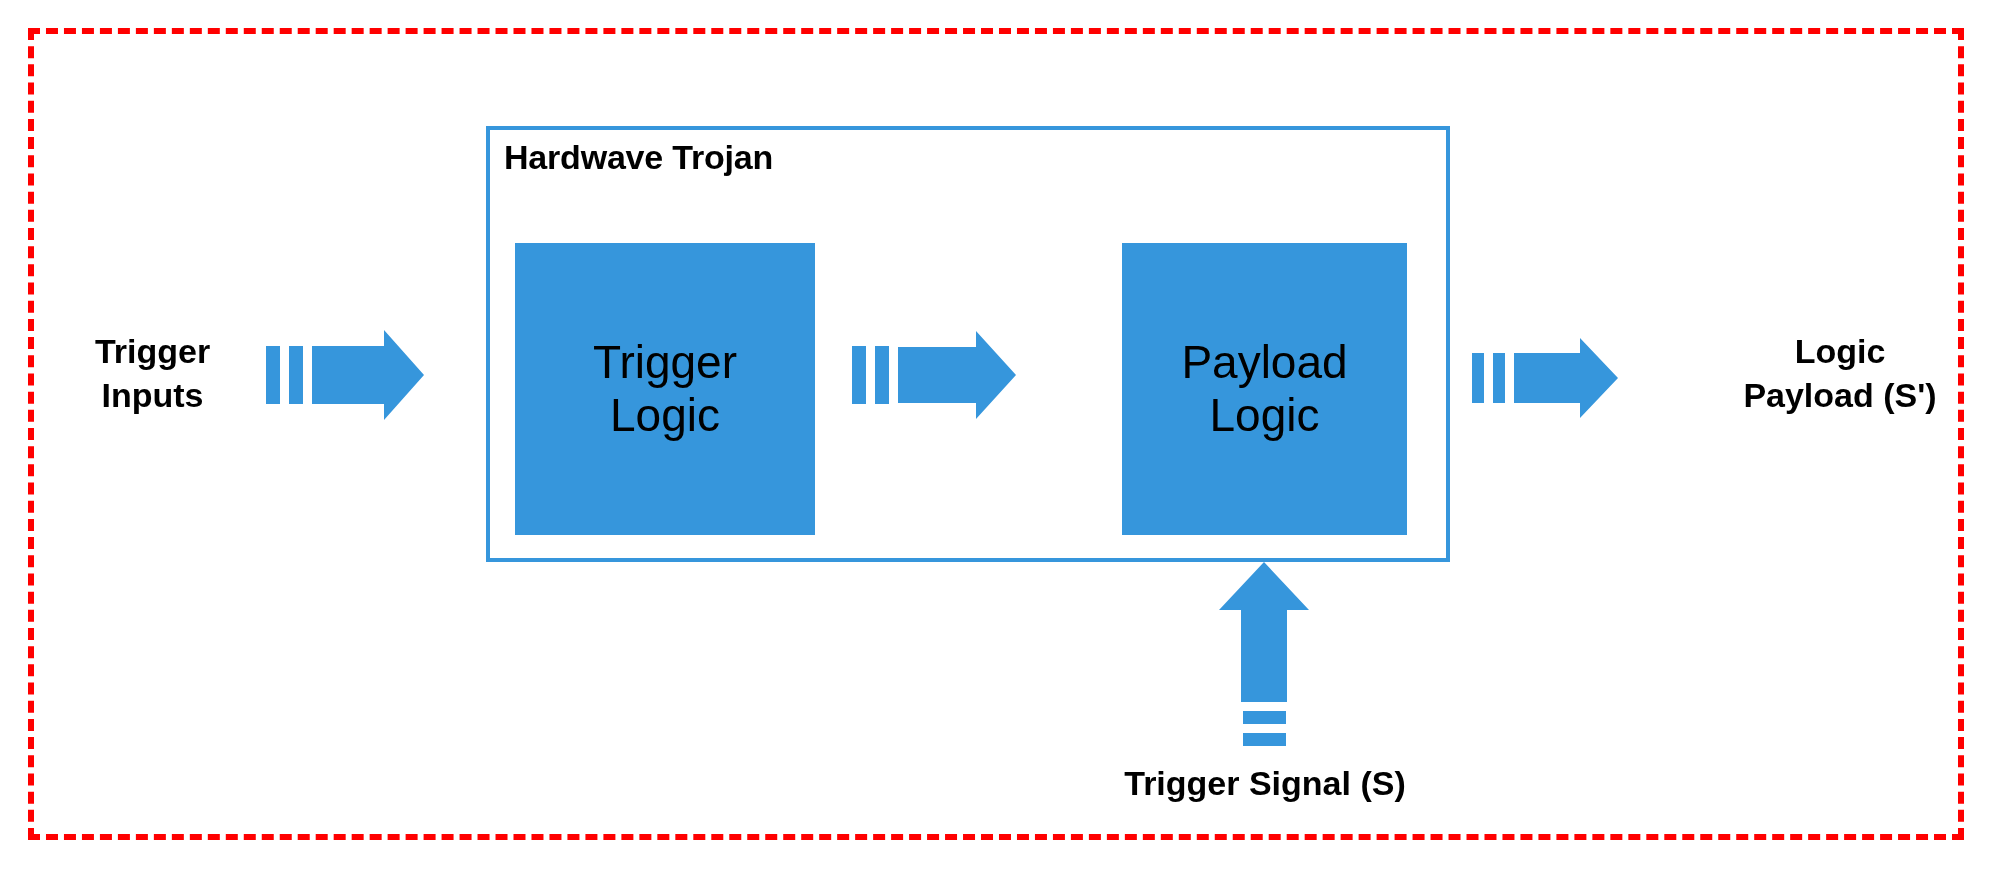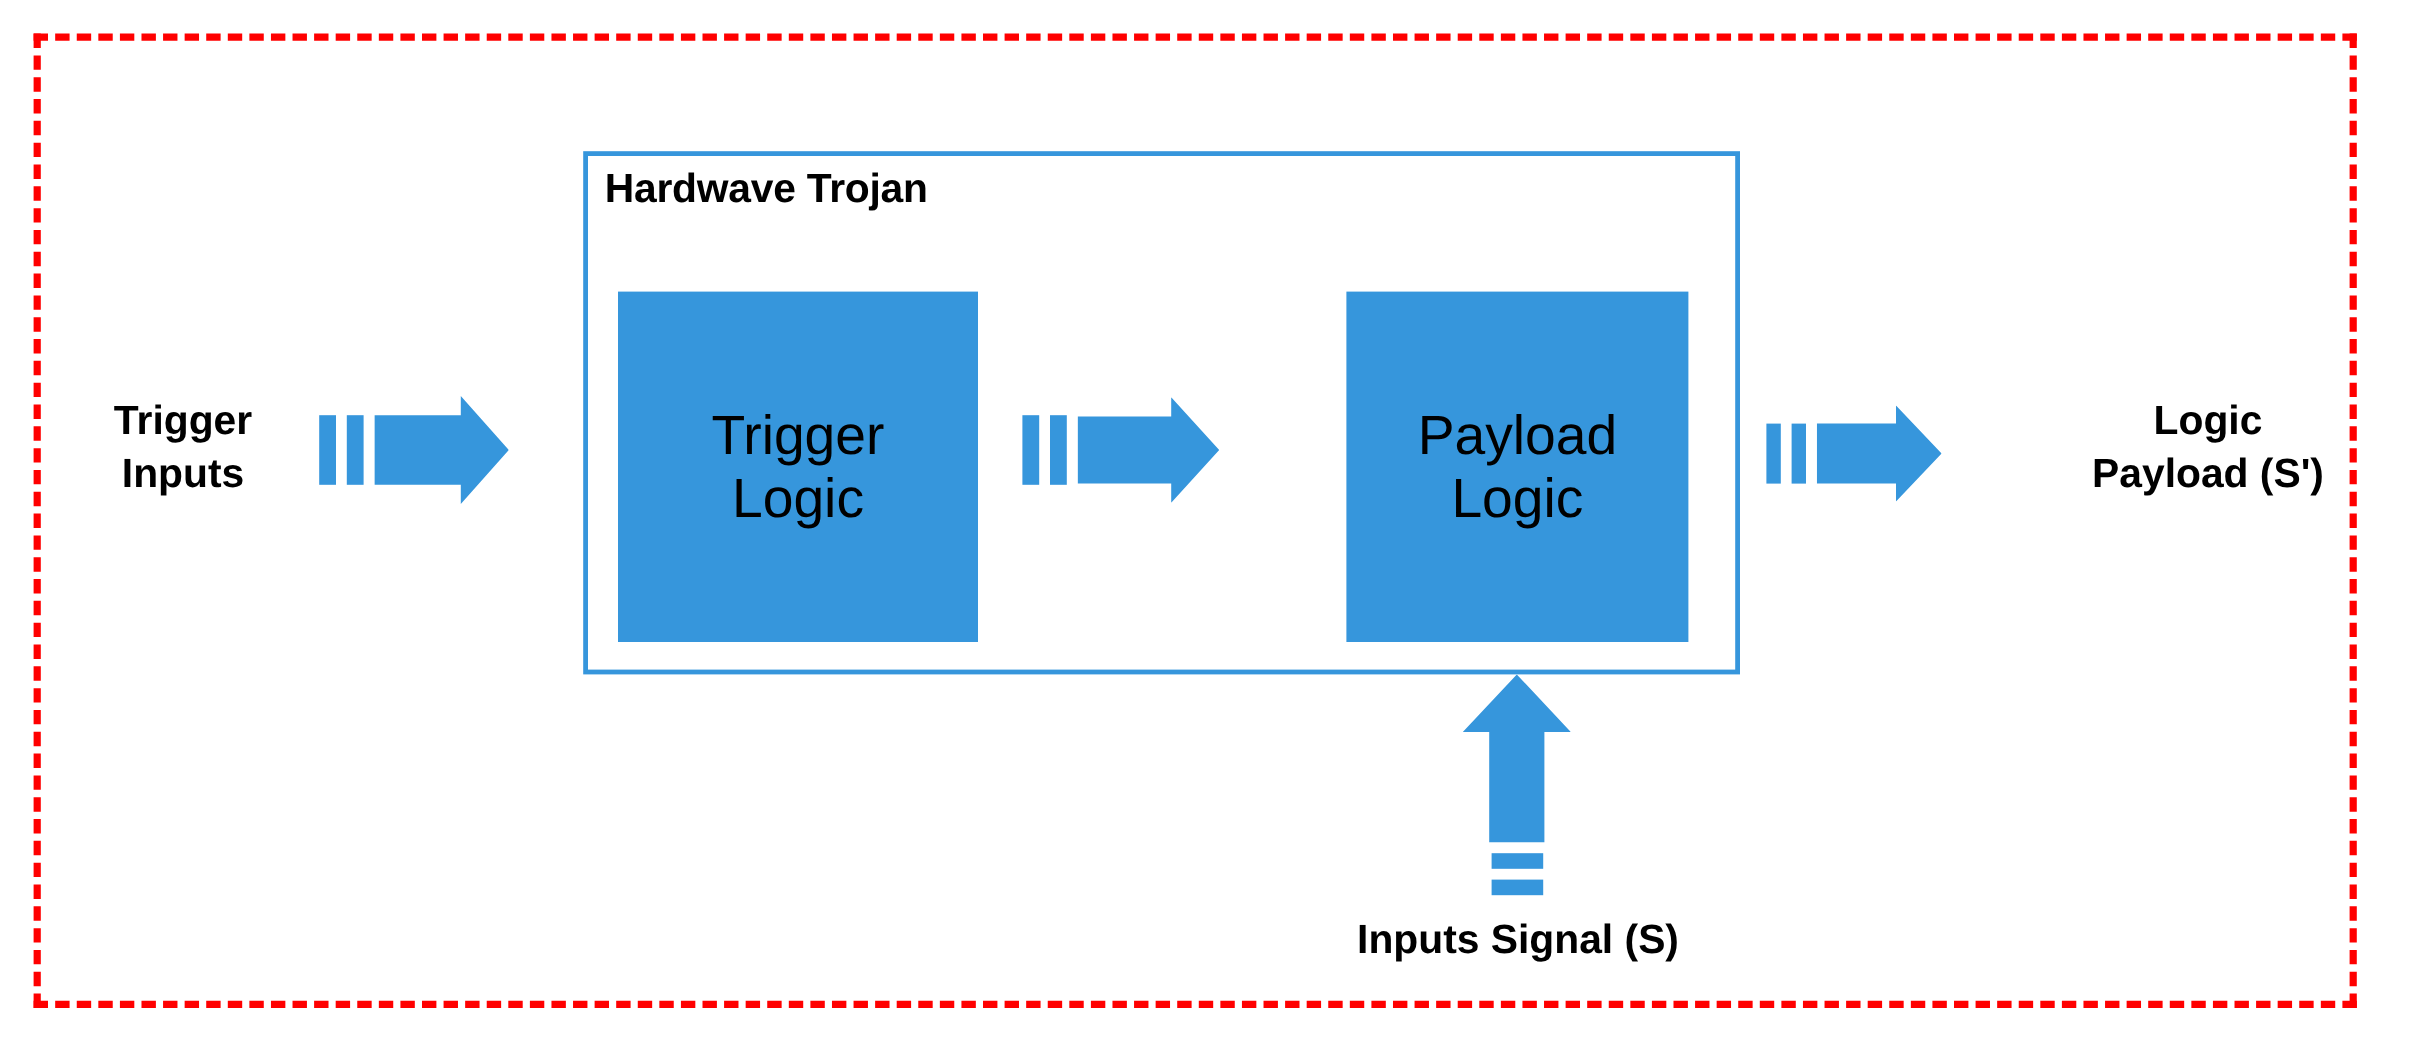--- a/index.html
+++ b/index.html
@@ -189,15 +189,15 @@
       <polygon points="45,0 90,48 68,48 68,140 22,140 22,48 0,48" fill="#3696DC"></polygon>
     </svg>
   </div>
 
   <div id="label-trigger-inputs" class="edge-label">Trigger
 Inputs</div>
 
   <div id="label-trojan-payload" class="edge-label">Logic
 Payload (S')</div>
 
-  <div id="label-circuit-signal" class="edge-label">Inputs Signal (S)</div>
+  <div id="label-circuit-signal" class="edge-label">Trigger Signal (S)</div>
 
 </div>
 
 </body></html>

